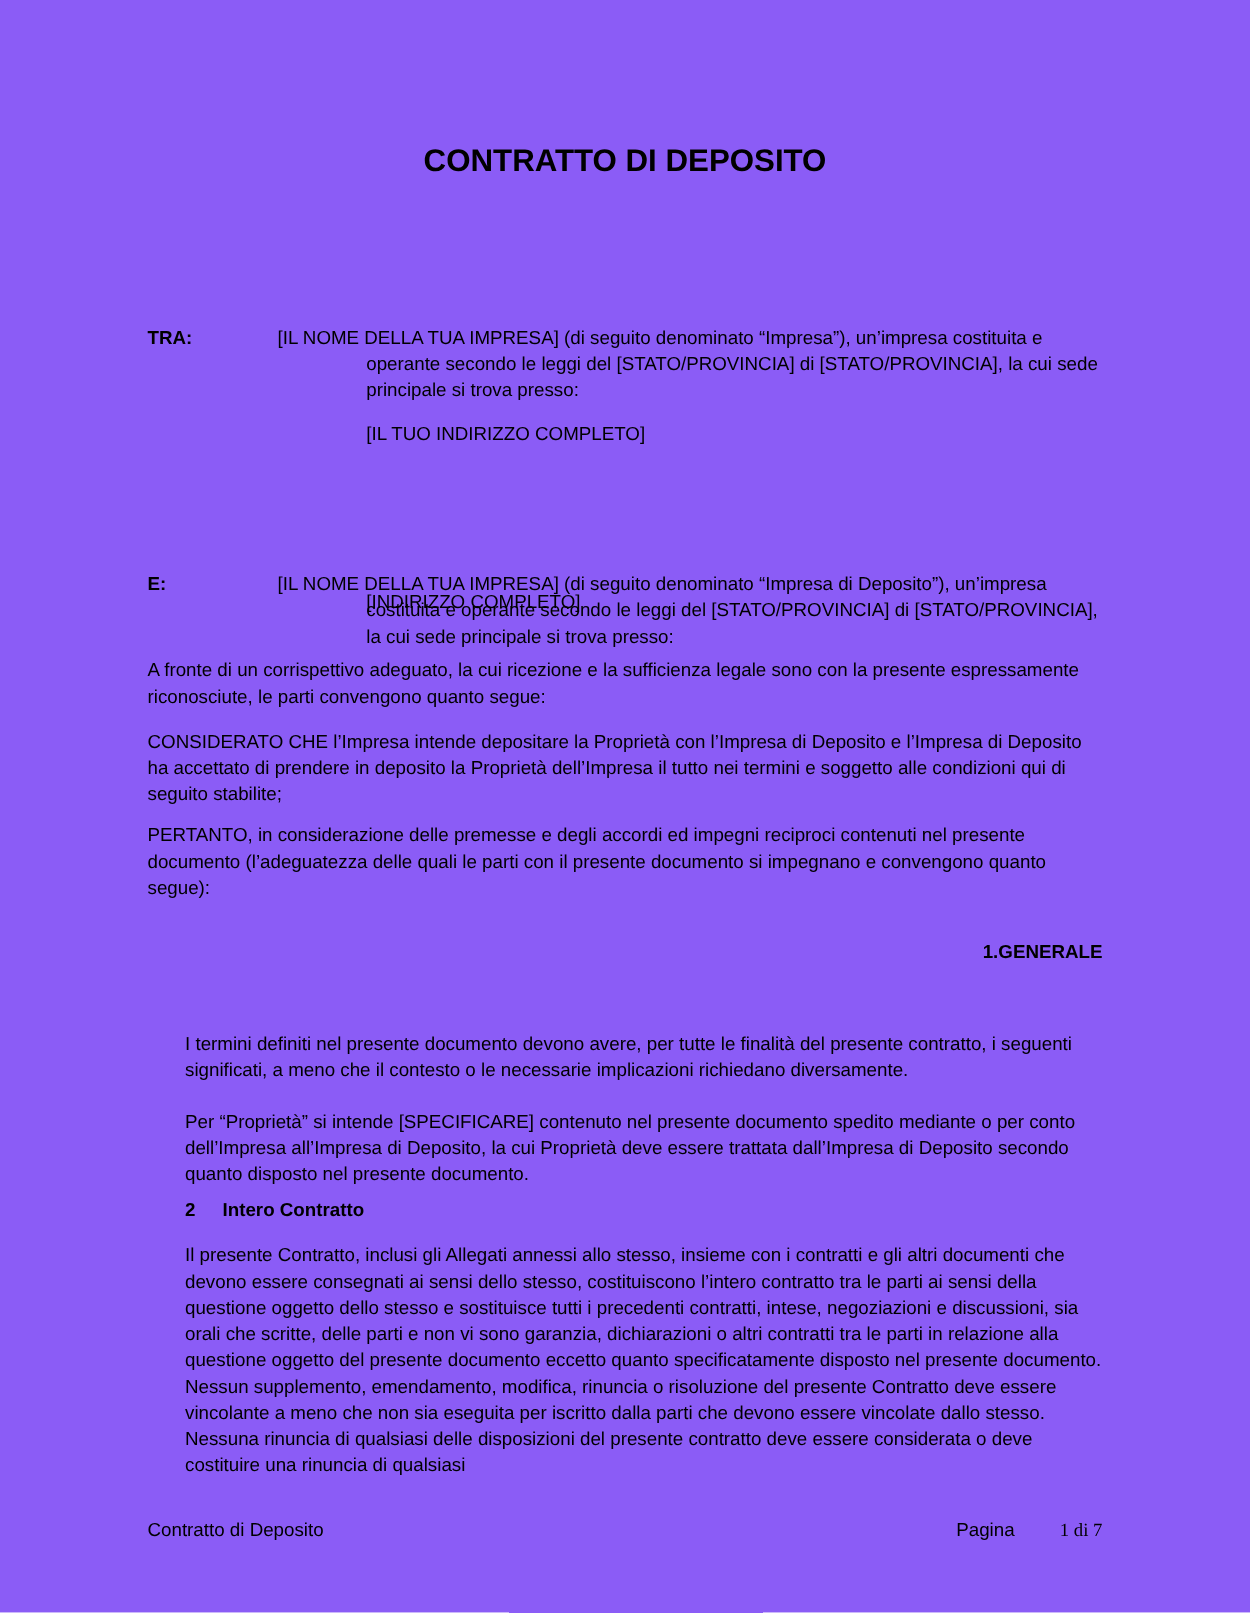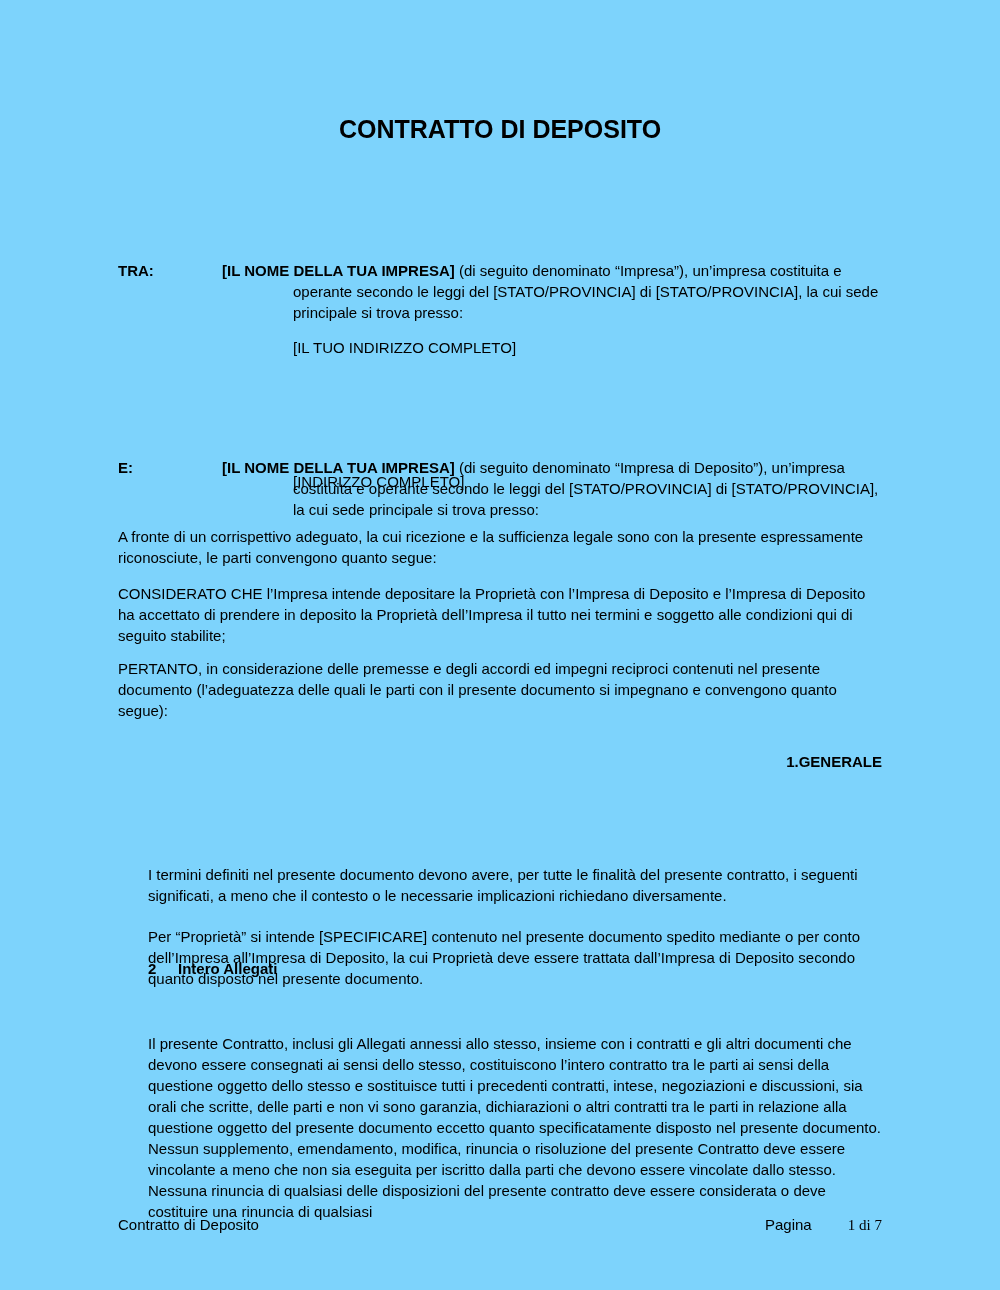--- a/index.html
+++ b/index.html
@@ -1,45 +1,45 @@
 <!DOCTYPE html>
 <html><head>
 <meta charset="utf-8">
 <style>
   html, body { margin: 0; padding: 0; background: #ffffff; }
   .page {
     position: relative;
     width: 1000px;
     height: 1290px;
-    background: #7dd3fc;
+    background: #8b5cf6;
     font-family: "Liberation Sans", sans-serif;
     font-size: 15px;
     line-height: 21px;
     color: #000000;
     overflow: hidden;
   }
   .blk { position: absolute; left: 118px; width: 764px; }
   .doc-title {
     text-align: center;
     font-weight: bold;
     font-size: 25px;
     line-height: 30px;
     letter-spacing: 0px;
   }
   p { margin: 0; }
   .party { position: relative; }
   .party-label { position: absolute; left: 0; top: 0; font-weight: bold; text-align: center; }
   .party-text { padding-left: 175px; text-indent: -118px; }
-  .party-name { font-weight: bold; padding-left: 47px; }
+  .party-name { font-weight: normal; padding-left: 47px; }
   .address { margin-left: 175px; }
   .sec-heading { font-weight: bold; text-align: right; }
   .sec-num { display: inline-block; width: 30px; }
   .sub-heading { font-weight: bold; padding-left: 30px; }
   .sub-num { display: inline-block; width: 30px; }
-  .sec-p { margin-left: 30px; width: 734px; margin-top: 39px; }
+  .sec-p { margin-left: 30px; width: 734px; }
   .footer-left { position: absolute; left: 118px; top: 1214px; }
   .footer-right { position: absolute; right: 118px; top: 1214px; text-align: right; }
   .serif { font-family: "Liberation Serif", serif; margin-left: 32px; }
 </style>
 </head>
 <body>
 
 <div class="page">
 
   <div class="blk doc-title" style="top:114px">CONTRATTO DI DEPOSITO</div>
@@ -68,21 +68,21 @@
   <div class="blk sec-heading" style="top:751px">
     <span class="sec-num">1.</span><span>GENERALE</span>
   </div>
 
 
   <p class="blk sec-p" style="top:825px">I termini definiti nel presente documento devono avere, per tutte le finalità del presente contratto, i seguenti significati, a meno che il contesto o le necessarie implicazioni richiedano diversamente.</p>
 
   <p class="blk sec-p" style="top:887px">Per “Proprietà” si intende [SPECIFICARE] contenuto nel presente documento spedito mediante o per conto dell’Impresa all’Impresa di Deposito, la cui Proprietà deve essere trattata dall’Impresa di Deposito secondo quanto disposto nel presente documento.</p>
 
   <div class="blk sub-heading" style="top:958px">
-    <span class="sub-num">2</span><span>Intero Allegati</span>
+    <span class="sub-num">2</span><span>Intero Contratto</span>
   </div>
 
   <p class="blk sec-p" style="top:994px">Il presente Contratto, inclusi gli Allegati annessi allo stesso, insieme con i contratti e gli altri documenti che devono essere consegnati ai sensi dello stesso, costituiscono l’intero contratto tra le parti ai sensi della questione oggetto dello stesso e sostituisce tutti i precedenti contratti, intese, negoziazioni e discussioni, sia orali che scritte, delle parti e non vi sono garanzia, dichiarazioni o altri contratti tra le parti in relazione alla questione oggetto del presente documento eccetto quanto specificatamente disposto nel presente documento. Nessun supplemento, emendamento, modifica, rinuncia o risoluzione del presente Contratto deve essere vincolante a meno che non sia eseguita per iscritto dalla parti che devono essere vincolate dallo stesso. Nessuna rinuncia di qualsiasi delle disposizioni del presente contratto deve essere considerata o deve costituire una rinuncia di qualsiasi</p>
 
   <div class="footer-left">Contratto di Deposito</div>
 
   <div class="footer-right">
     <span>Pagina </span><span class="serif">1 di 7</span>
   </div>
 

